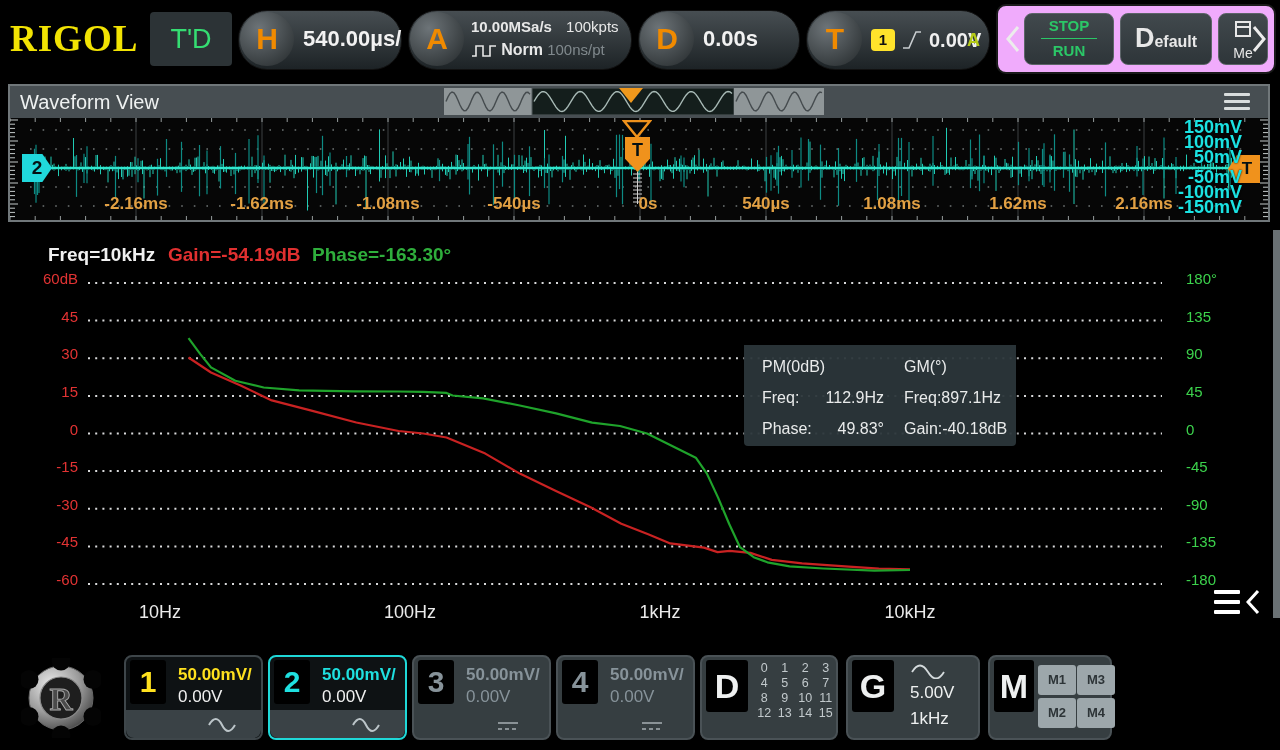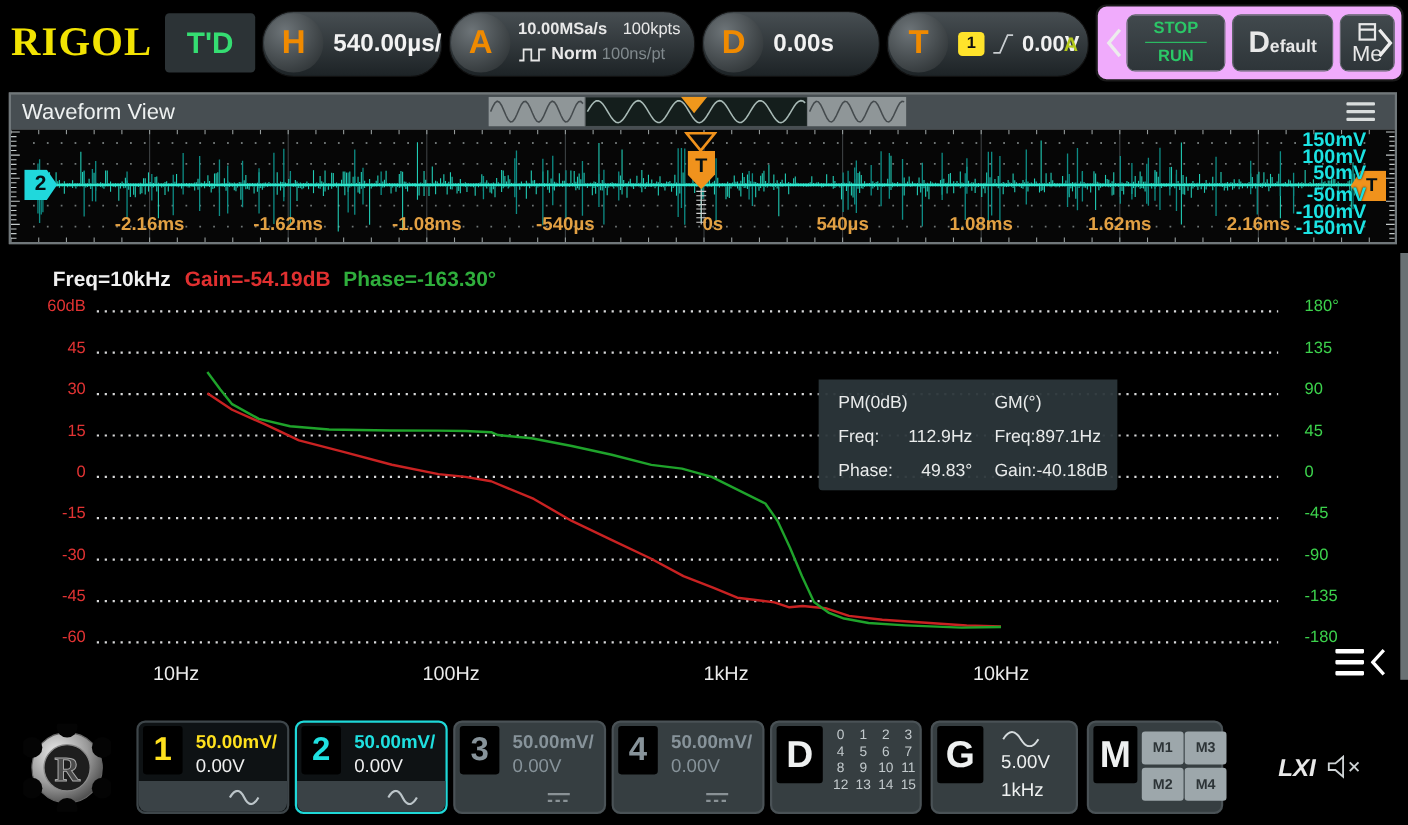--- a/index.html
+++ b/index.html
@@ -4,21 +4,21 @@
 <style>
   html,body{margin:0;padding:0;background:#000;}
   #screen{position:relative;width:1280px;height:750px;background:#000;overflow:hidden;
           font-family:"Liberation Sans",sans-serif;color:#e8e8e8;}
   .abs{position:absolute;}
   
   #topbar{position:absolute;left:0;top:0;width:1280px;height:80px;background:#000;}
   .brand{left:10px;top:17px;font-family:"Liberation Serif",serif;font-weight:bold;
          font-size:37px;color:#f2e303;letter-spacing:1px;}
   .tstat{left:150px;top:12px;width:82px;height:54px;background:#2c3336;border-radius:4px;
-         color:#35dd72;font-size:27px;font-weight:bold;text-align:center;line-height:54px;}
+         color:#35dd72;font-size:27px;font-weight:normal;text-align:center;line-height:54px;}
   .pillgroup{position:absolute;top:10px;height:58px;border-radius:29px;
              background:linear-gradient(#474e52,#1d2326);border:1px solid #111;}
   .pillcirc{position:absolute;left:1px;top:1px;width:54px;height:54px;border-radius:50%;
             background:radial-gradient(circle at 35% 30%,#6d7478,#23282a);
             color:#f08a00;font-size:30px;font-weight:bold;text-align:center;line-height:54px;}
   .pilltext{position:absolute;left:64px;top:0;height:56px;line-height:56px;
             font-size:22px;font-weight:bold;color:#f2f2f2;white-space:nowrap;}
   .small-row{position:absolute;left:62px;white-space:nowrap;font-size:15px;color:#e8e8e8;}
   #right-group{position:absolute;left:996px;top:4px;width:276px;height:66px;background:#f0abfc;
                border:2px solid #1b1b1b;border-radius:10px;}
@@ -123,21 +123,21 @@
       <div class="tb-btn" style="left:122px;width:90px;line-height:48px;">
         <span style="font-size:27px;font-weight:bold;">D</span><span style="font-size:16px;font-weight:bold;">efault</span>
       </div>
       <div class="tb-btn" style="left:220px;width:48px;">
         <span style="position:absolute;left:15px;top:6px;">
           <svg width="18" height="18">
               <rect x="2" y="2" width="14" height="14" fill="none" stroke="#e8e8e8" stroke-width="2"></rect>
               <line x1="2" y1="7" x2="16" y2="7" stroke="#e8e8e8" stroke-width="2"></line>
             </svg>
         </span>
-        <div style="position:absolute;left:0;bottom:3px;width:100%;font-size:20px;color:#e8e8e8;">Me</div>
+        <div style="position:absolute;left:0;bottom:3px;width:100%;font-size:14px;color:#e8e8e8;">Me</div>
       </div>
       <span class="abs" style="left:252px;top:16px;">
         <svg width="18" height="34">
             <polyline points="4,5 14,17 4,29" fill="none" stroke="#ececec" stroke-width="3"></polyline>
           </svg>
       </span>
     </div>
   </div>
 
   <div id="wpanel">
@@ -1435,24 +1435,14 @@
     <div class="chpanel" style="left:988px;width:124px;background:#363e41;border:2px solid #4a5256;">
       <div class="bigbadge" style="width:40px;">M</div>
       <div style="position:absolute;left:48px;top:8px;display:grid;grid-template-columns:36px 36px;gap:3px;">
         <div class="mbtn">M1</div>
         <div class="mbtn">M3</div>
         <div class="mbtn">M2</div>
         <div class="mbtn">M4</div>
       </div>
     </div>
 
-    <div class="abs" style="left:1120px;top:1px;width:152px;height:94px;background:#000;border-radius:16px;">
-      <span style="position:absolute;left:42px;top:34px;font-size:22px;font-weight:900;font-style:italic;color:#e9e9e9;">LXI</span>
-      <span style="position:absolute;left:86px;top:34px;">
-        <svg width="34" height="24">
-          <polygon points="2,9 8,9 15,3 15,21 8,15 2,15" fill="none" stroke="#cdd2d4" stroke-width="1.7"></polygon>
-          <line x1="21" y1="8" x2="29" y2="16" stroke="#cdd2d4" stroke-width="1.7"></line>
-          <line x1="29" y1="8" x2="21" y2="16" stroke="#cdd2d4" stroke-width="1.7"></line>
-        </svg>
-      </span>
-    </div>
   </div>
 </div>
 
 </body></html>

